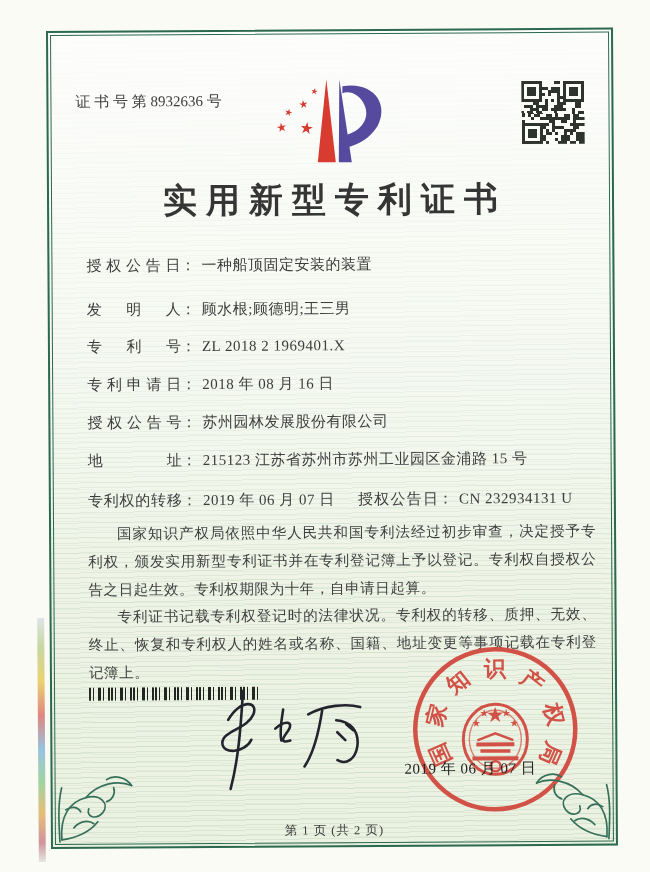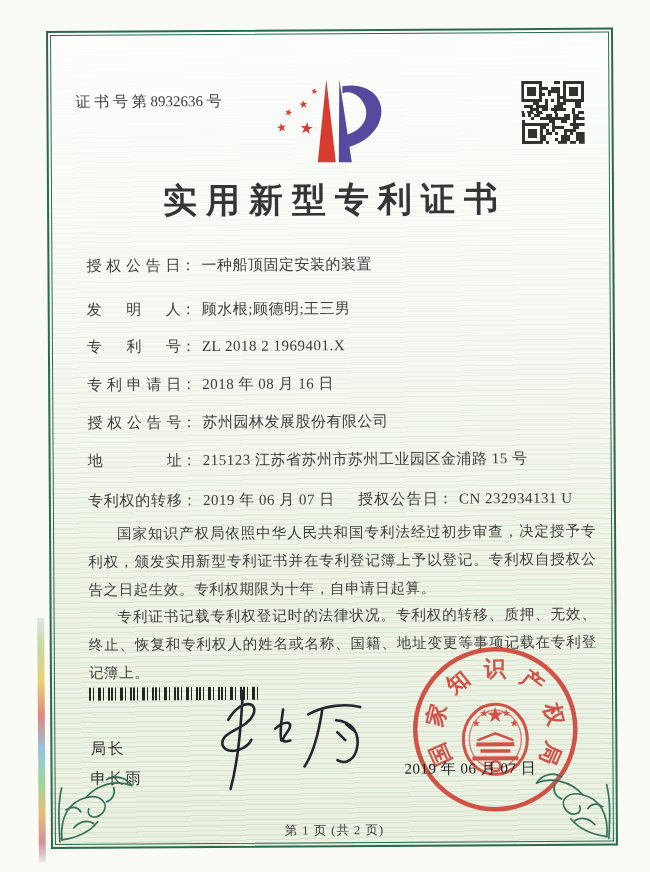--- a/index.html
+++ b/index.html
@@ -387,24 +387,20 @@
       </span>
     </div>
 
     <div class="body-text">
       <p>国家知识产权局依照中华人民共和国专利法经过初步审查，决定授予专利权，颁发实用新型专利证书并在专利登记簿上予以登记。专利权自授权公告之日起生效。专利权期限为十年，自申请日起算。</p>
       <p>专利证书记载专利权登记时的法律状况。专利权的转移、质押、无效、终止、恢复和专利权人的姓名或名称、国籍、地址变更等事项记载在专利登记簿上。</p>
     </div>
 
     <div class="barcode"></div>
 
-    <div class="signer">
-      <div>局长</div>
-      <div>申长雨</div>
-    </div>
 
     <div class="signature">
       <svg viewBox="0 0 180 115" fill="none" stroke="#24242e" stroke-width="2.6" stroke-linecap="round" stroke-linejoin="round">
         <path d="M30,36 C42,15 61,17 55,31 C49,45 24,47 24,59 C24,71 47,69 53,56"></path>
         <path d="M45,7 C43,34 41,72 32,105"></path>
         <path d="M85,26 C83,38 81,48 83,57"></path>
         <path d="M77,45 C87,36 96,38 90,47 C84,55 81,60 92,57"></path>
         <path d="M110,31 C126,22 149,20 162,24"></path>
         <path d="M124,27 C120,52 115,70 106,83"></path>
         <path d="M138,37 C152,38 161,48 159,63 C157,76 148,82 139,77"></path>

